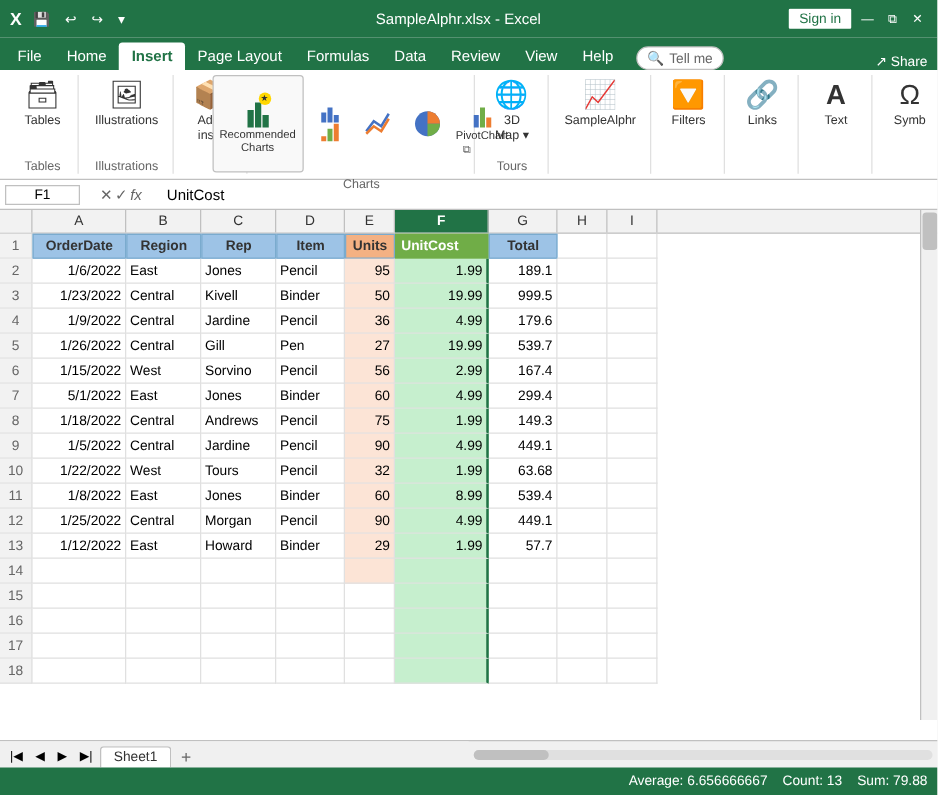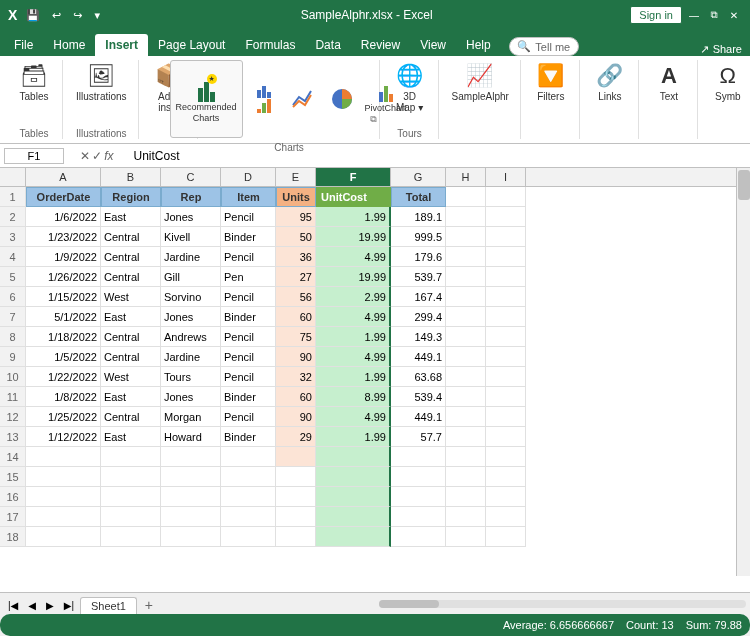--- a/index.html
+++ b/index.html
@@ -201,21 +201,20 @@
     .status-bar {
       background: #217346;
       color: white;
       height: 22px;
       display: flex;
       align-items: center;
       padding: 0 8px;
       font-size: 11px;
       justify-content: space-between;
       flex-shrink: 0;
-      border-radius: 10px;
     }
     .status-right { display: flex; gap: 12px; }
 
     
     .sheet-tabs {
       background: #f0f0f0;
       border-top: 1px solid #c0c0c0;
       display: flex;
       align-items: center;
       height: 24px;

